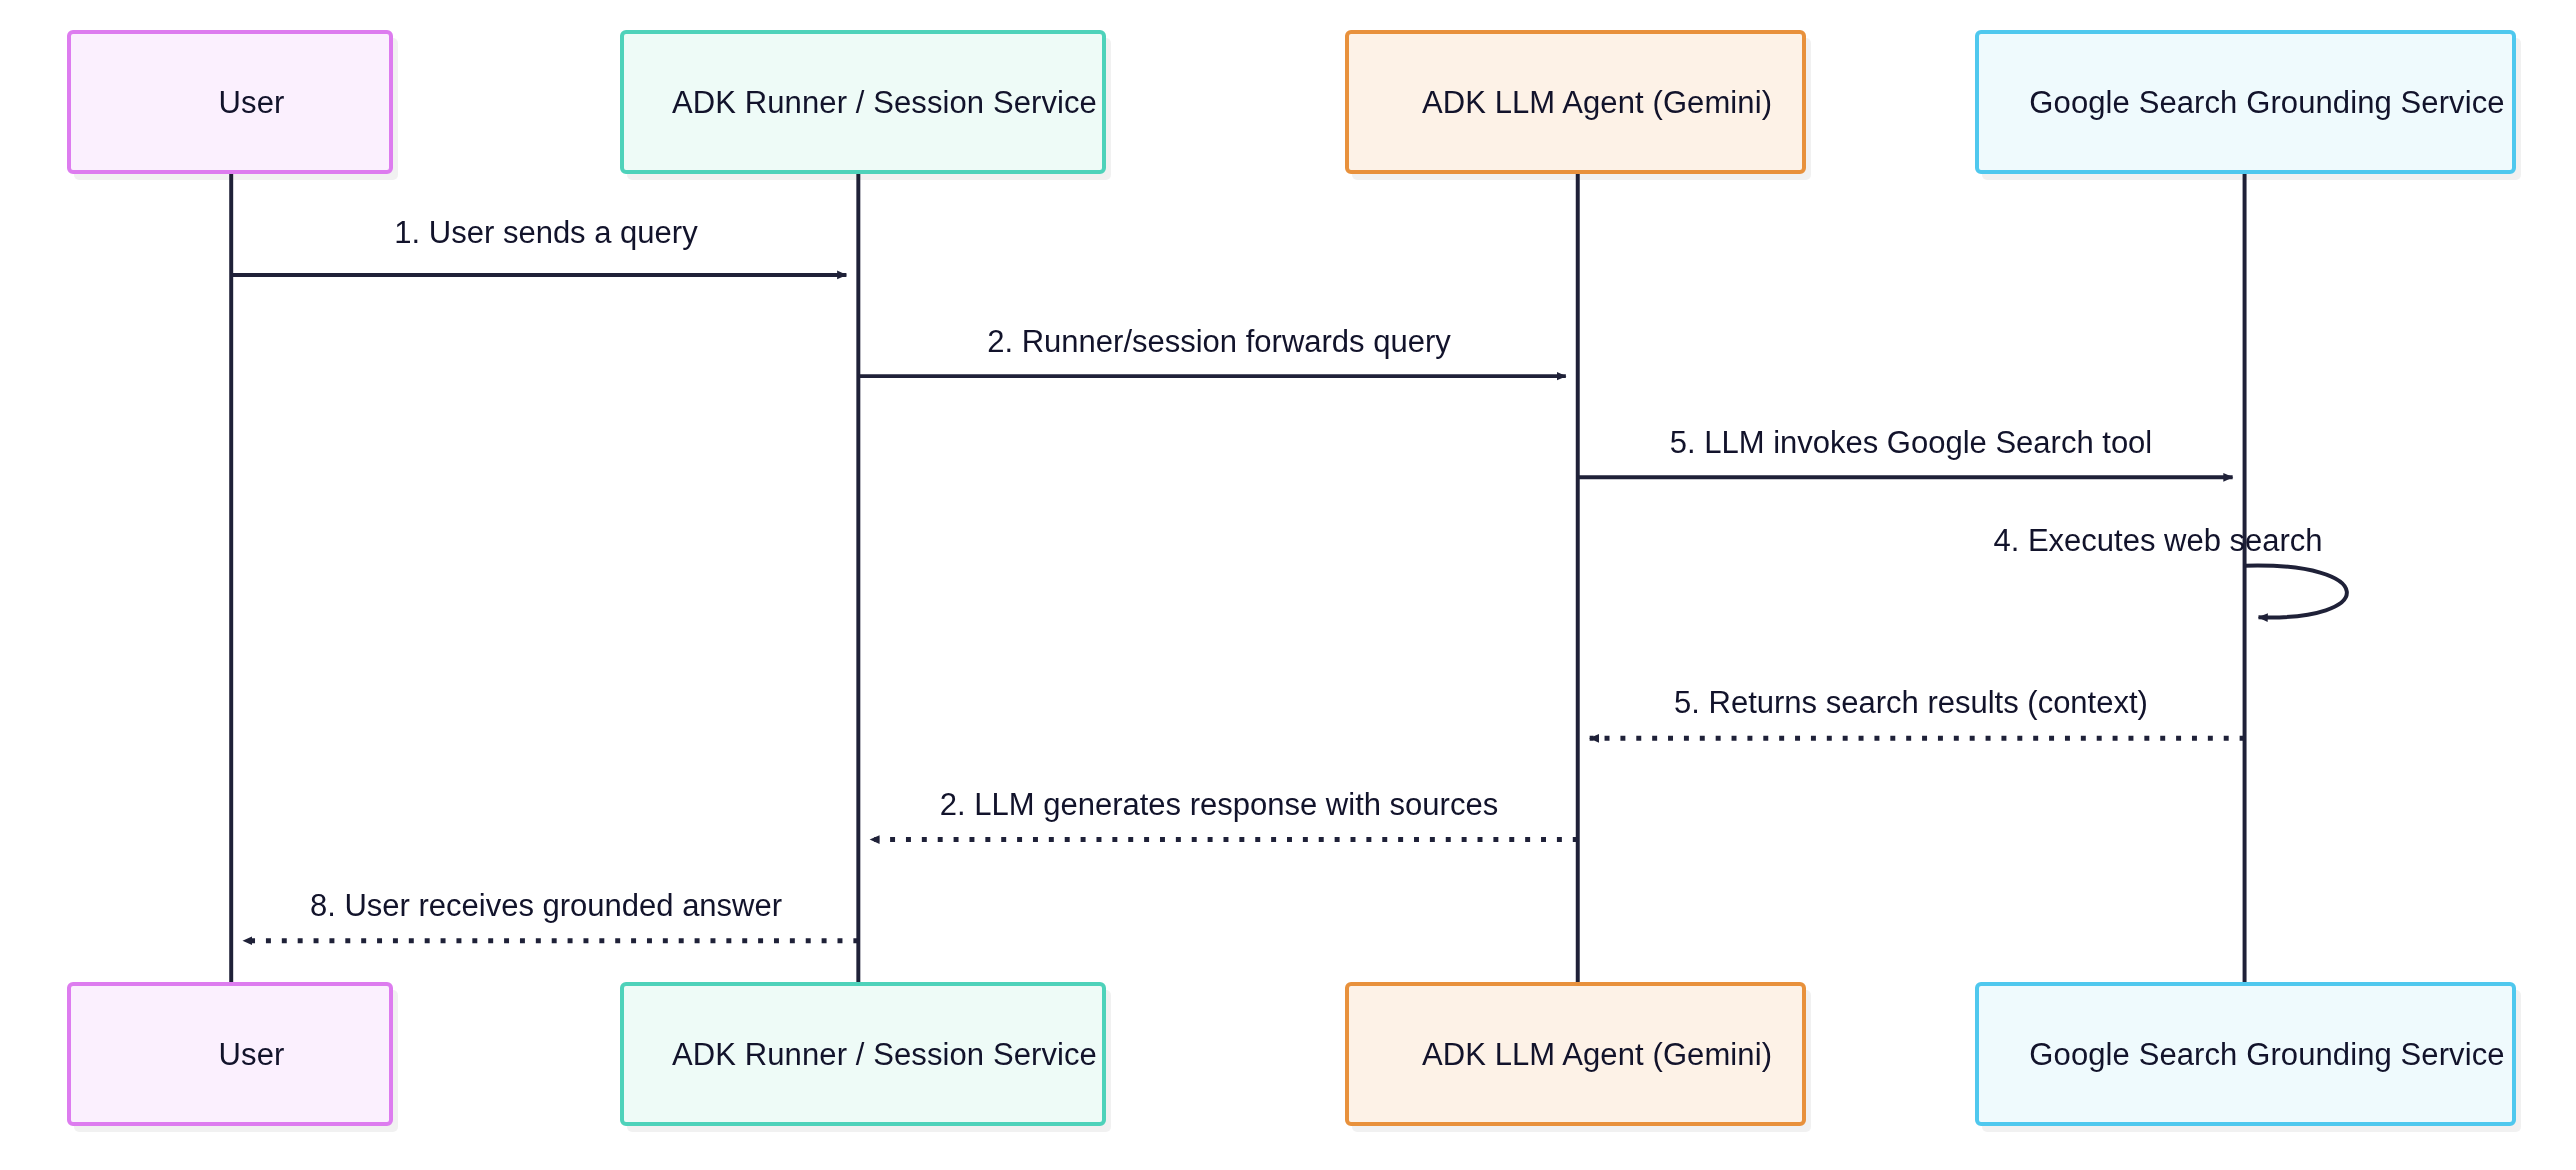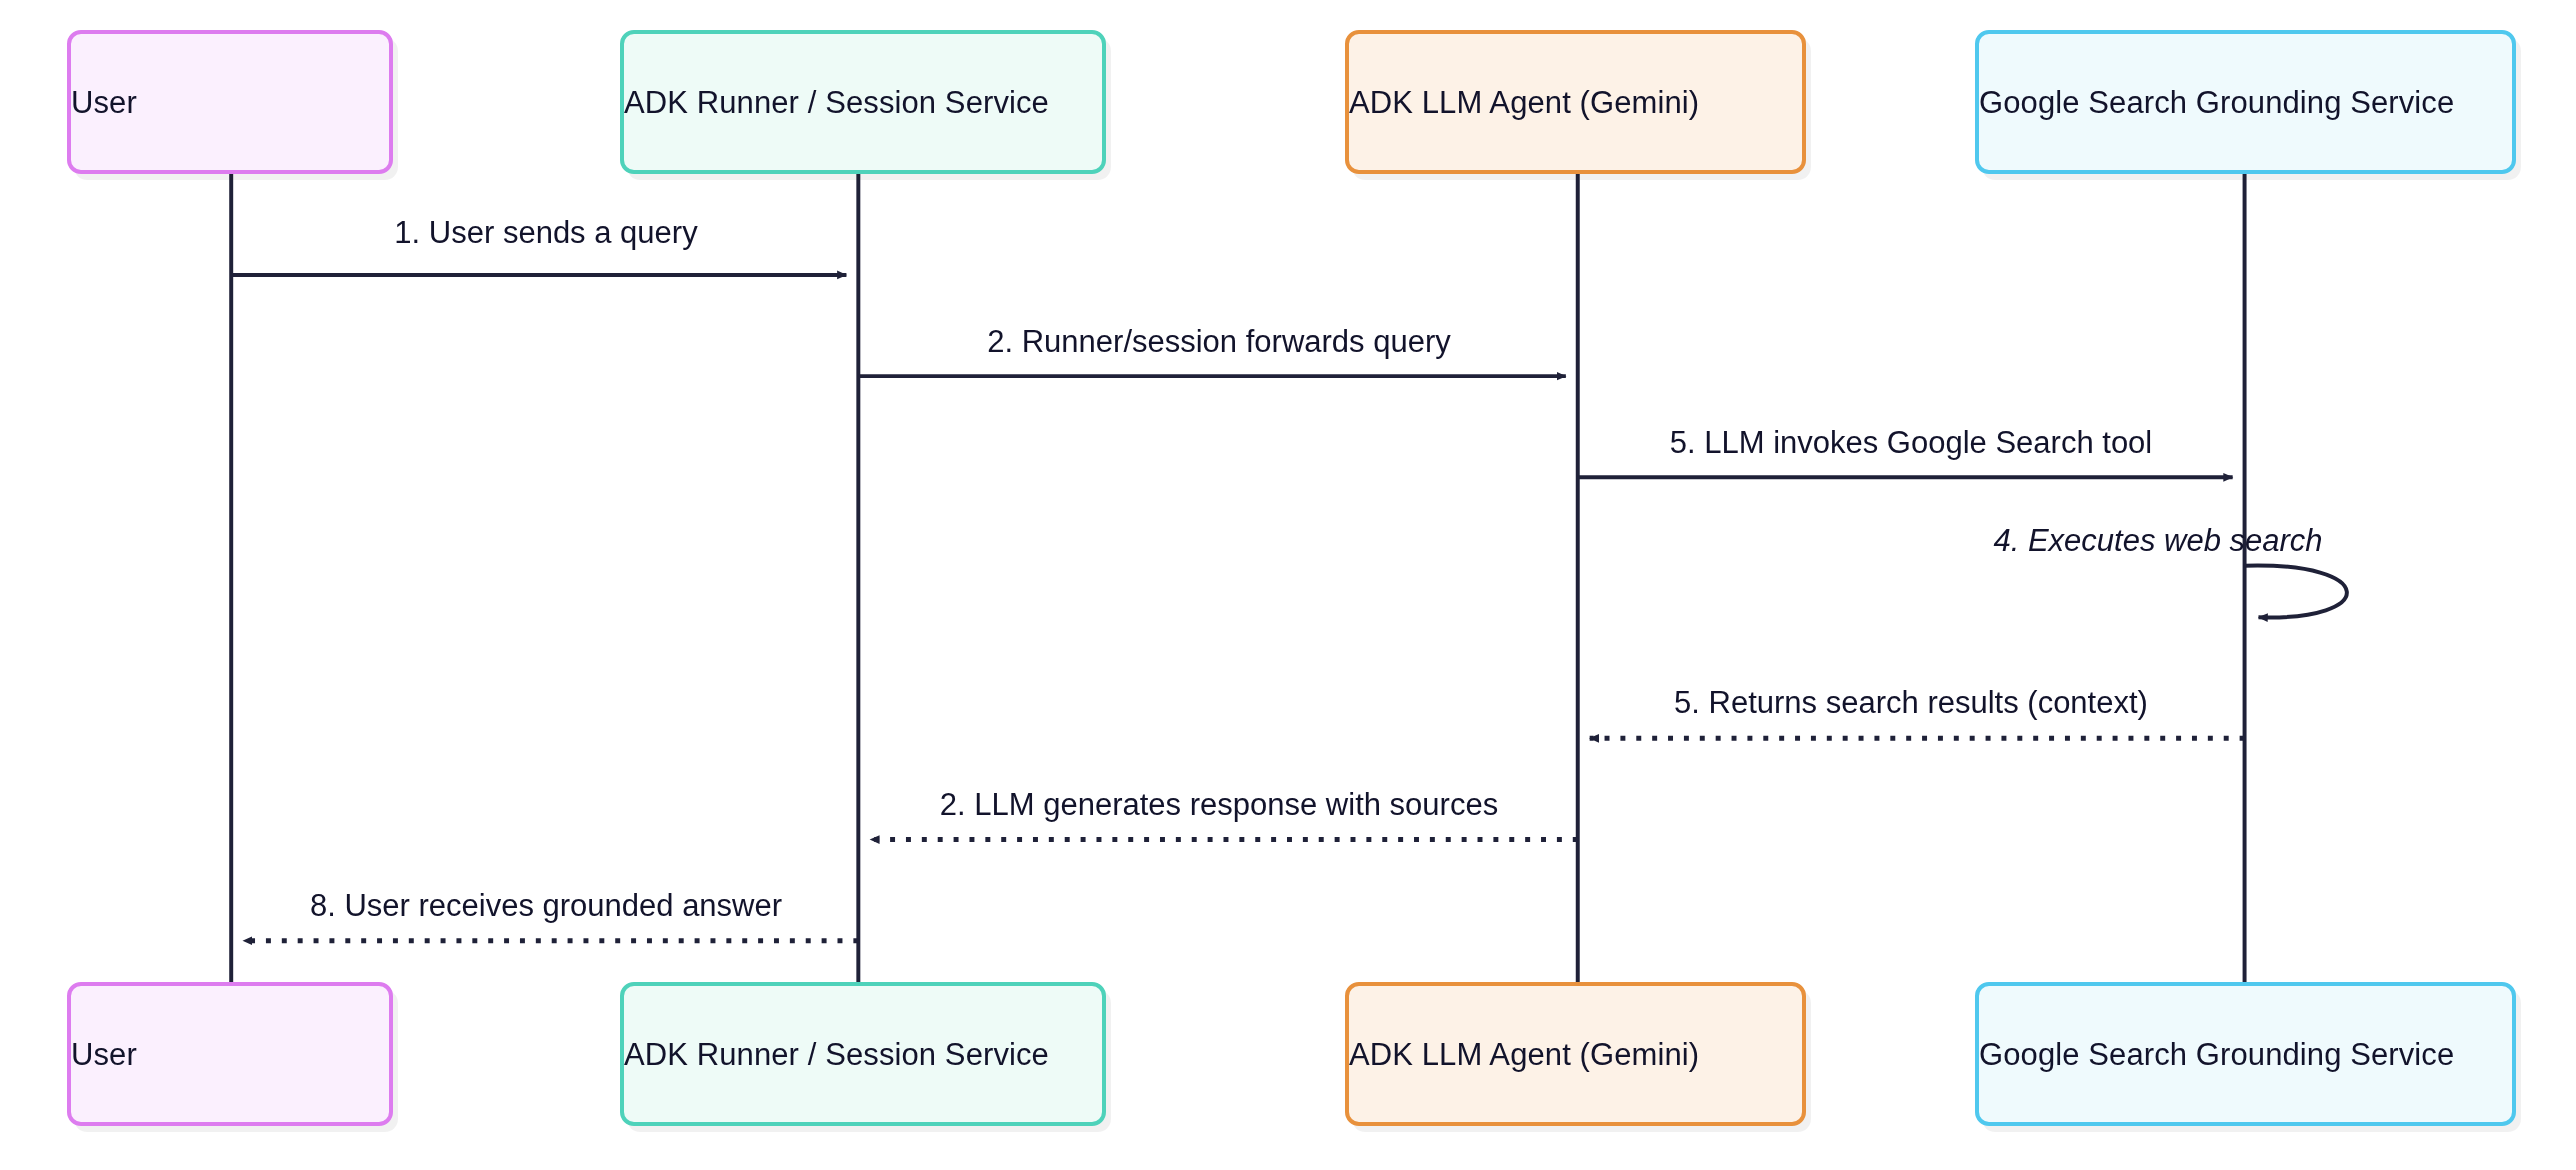--- a/index.html
+++ b/index.html
@@ -23,25 +23,26 @@
     top: 0;
     left: 0;
     width: 2576px;
     height: 1171px;
   }
   .participant-box {
     position: absolute;
     box-sizing: border-box;
     border-style: solid;
     border-width: 4px;
-    border-radius: 14px;
+    border-radius: 6px;
     display: flex;
     align-items: center;
-    justify-content: flex-start;
+    justify-content: center;
     box-shadow: 6px 7px 0 -1px rgba(0,0,0,0.055);
+    padding-left: 43px;
   }
   .participant-label {
     font-size: 31px;
     color: #12132b;
     white-space: nowrap;
     letter-spacing: 0.1px;
     line-height: 1;
   }
   .msg-label {
     position: absolute;
@@ -110,20 +111,20 @@
       </div>
       <div class="participant-box" style="left: 1975px; top: 982px; width: 541px; height: 144px; border-color: rgb(79, 200, 238); background: rgb(239, 250, 253);">
         <span class="participant-label">Google Search Grounding Service</span>
       </div>
     </div>
 
   <div id="labels">
       <div class="msg-label" style="left: 546px; top: 248px;">1. User sends a query</div>
       <div class="msg-label" style="left: 1219px; top: 357px;">2. Runner/session forwards query</div>
       <div class="msg-label" style="left: 1911px; top: 458px;">5. LLM invokes Google Search tool</div>
-      <div class="msg-label" style="left: 2158px; top: 556px; font-style: italic;">4. Executes web search</div>
+      <div class="msg-label" style="left: 2158px; top: 556px;">4. Executes web search</div>
       <div class="msg-label" style="left: 1911px; top: 718px; text-align: right;">5. Returns search results (context)</div>
       <div class="msg-label" style="left: 1219px; top: 820px;">2. LLM generates response with sources</div>
       <div class="msg-label" style="left: 546px; top: 921px;">8. User receives grounded answer</div>
     </div>
 
 </div>
 
 
 </body></html>

